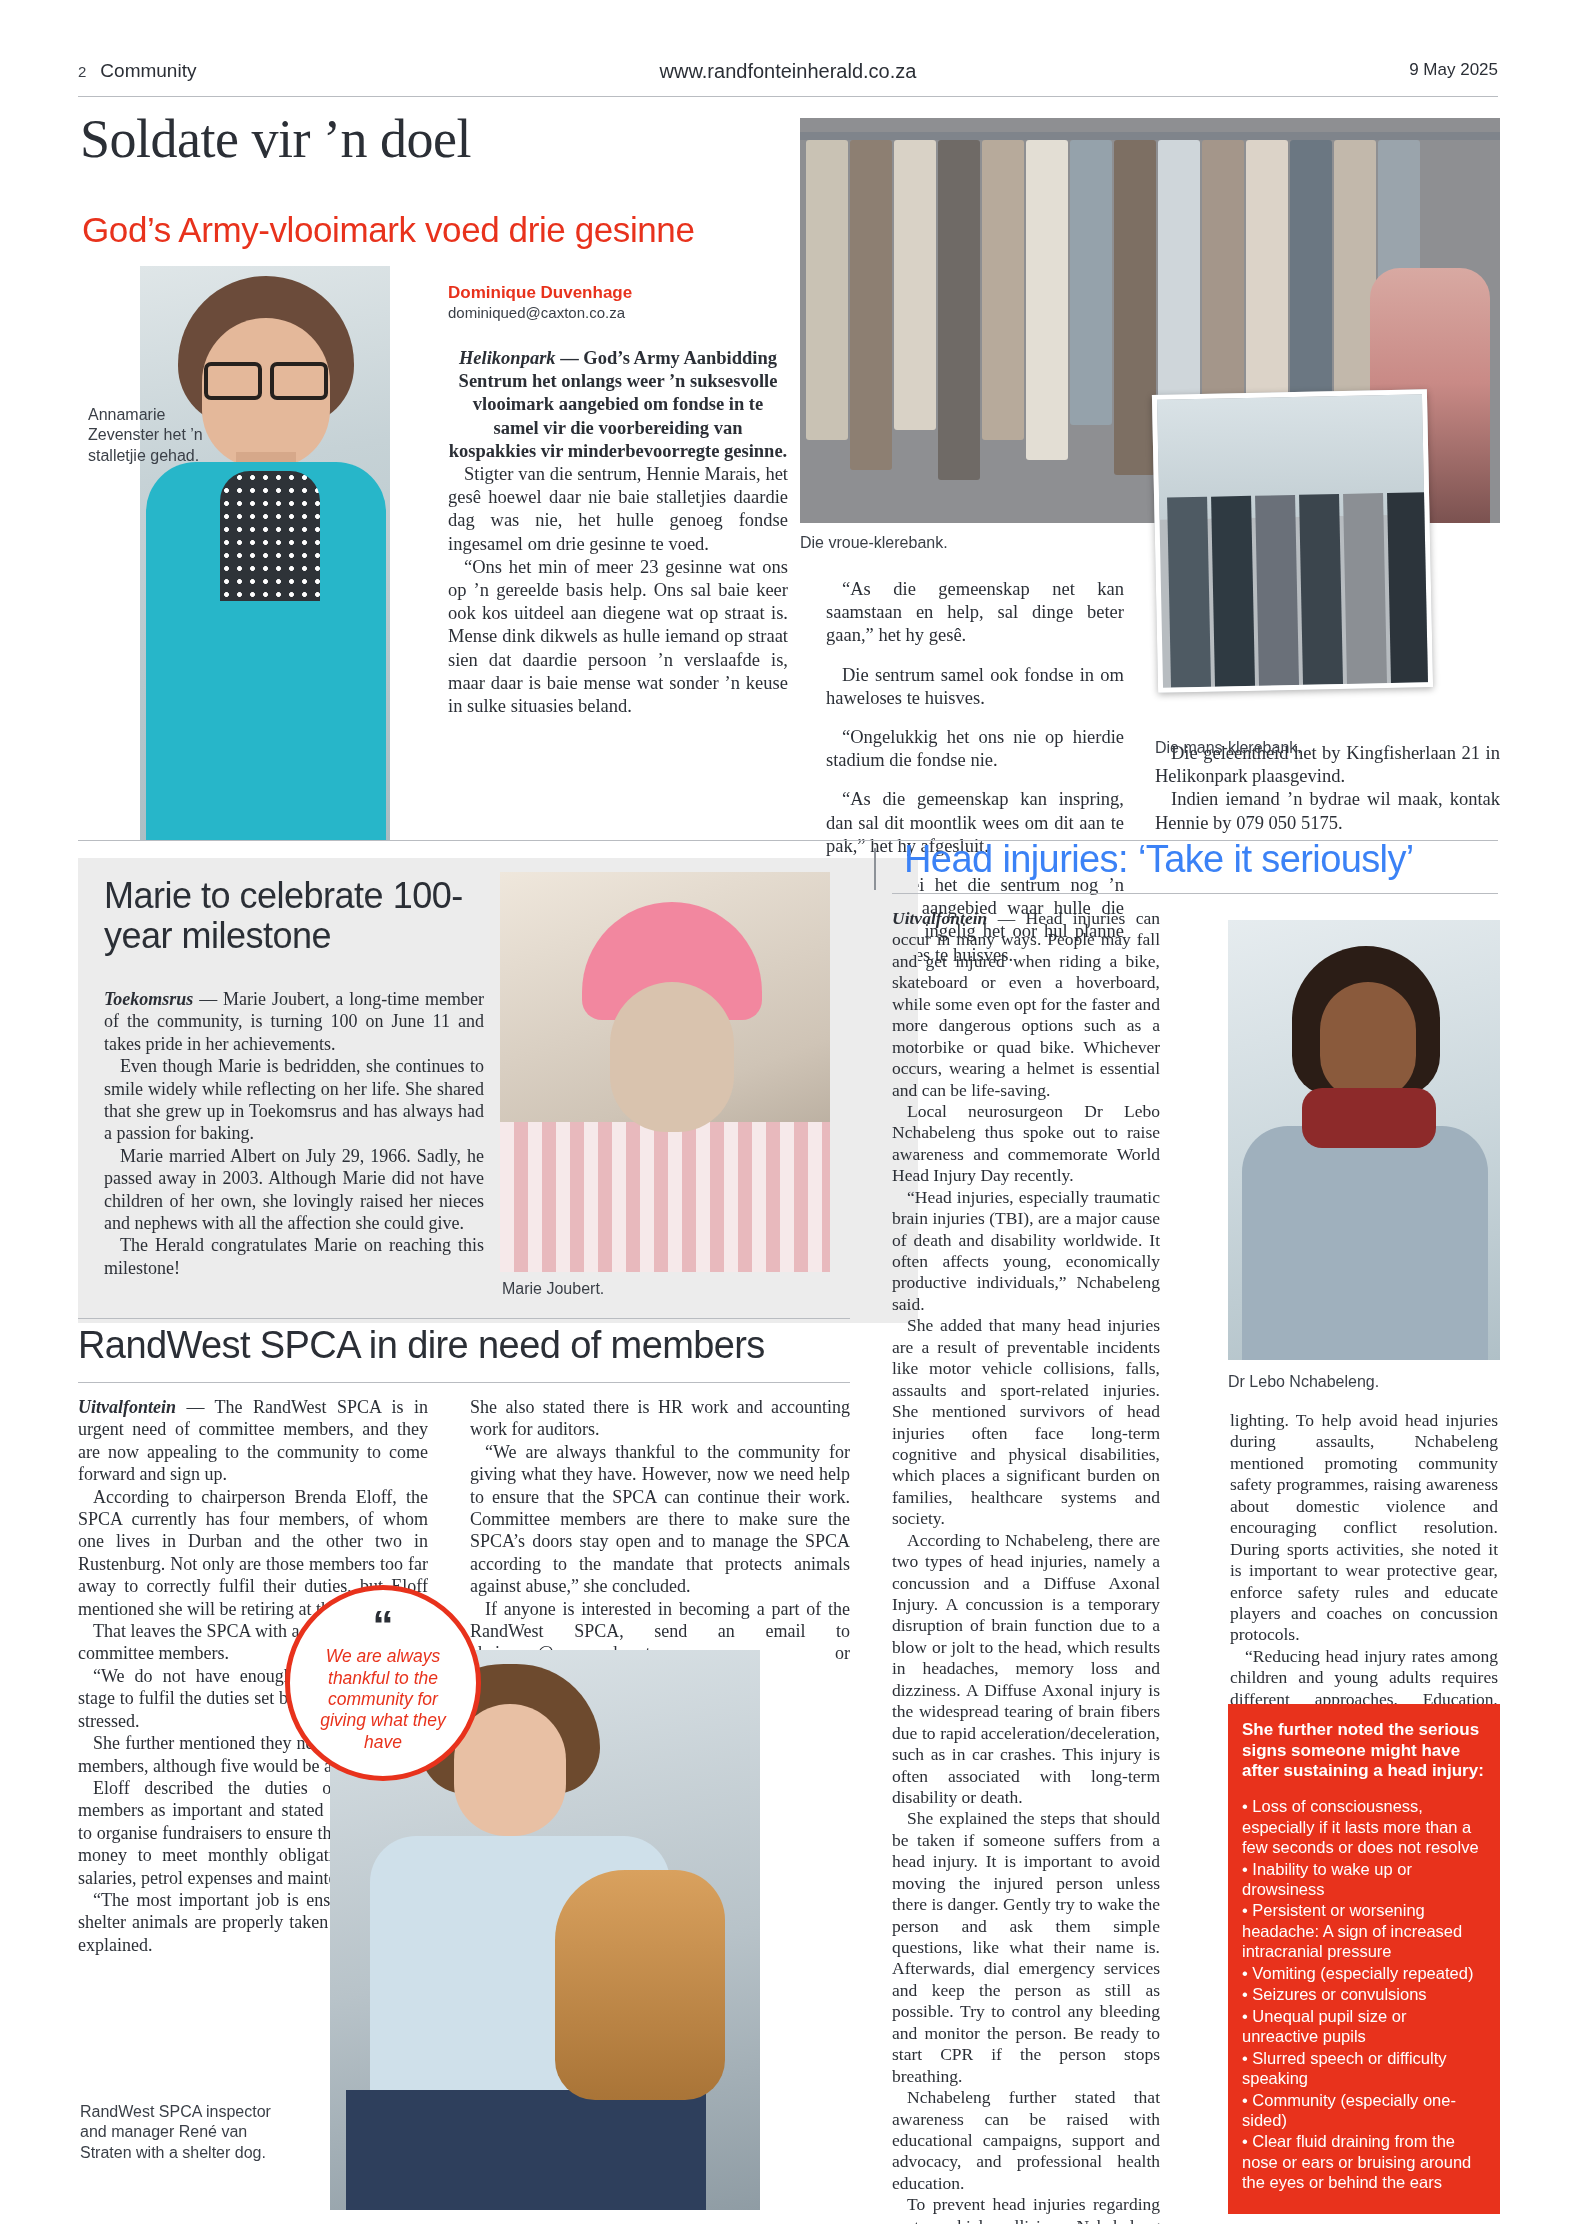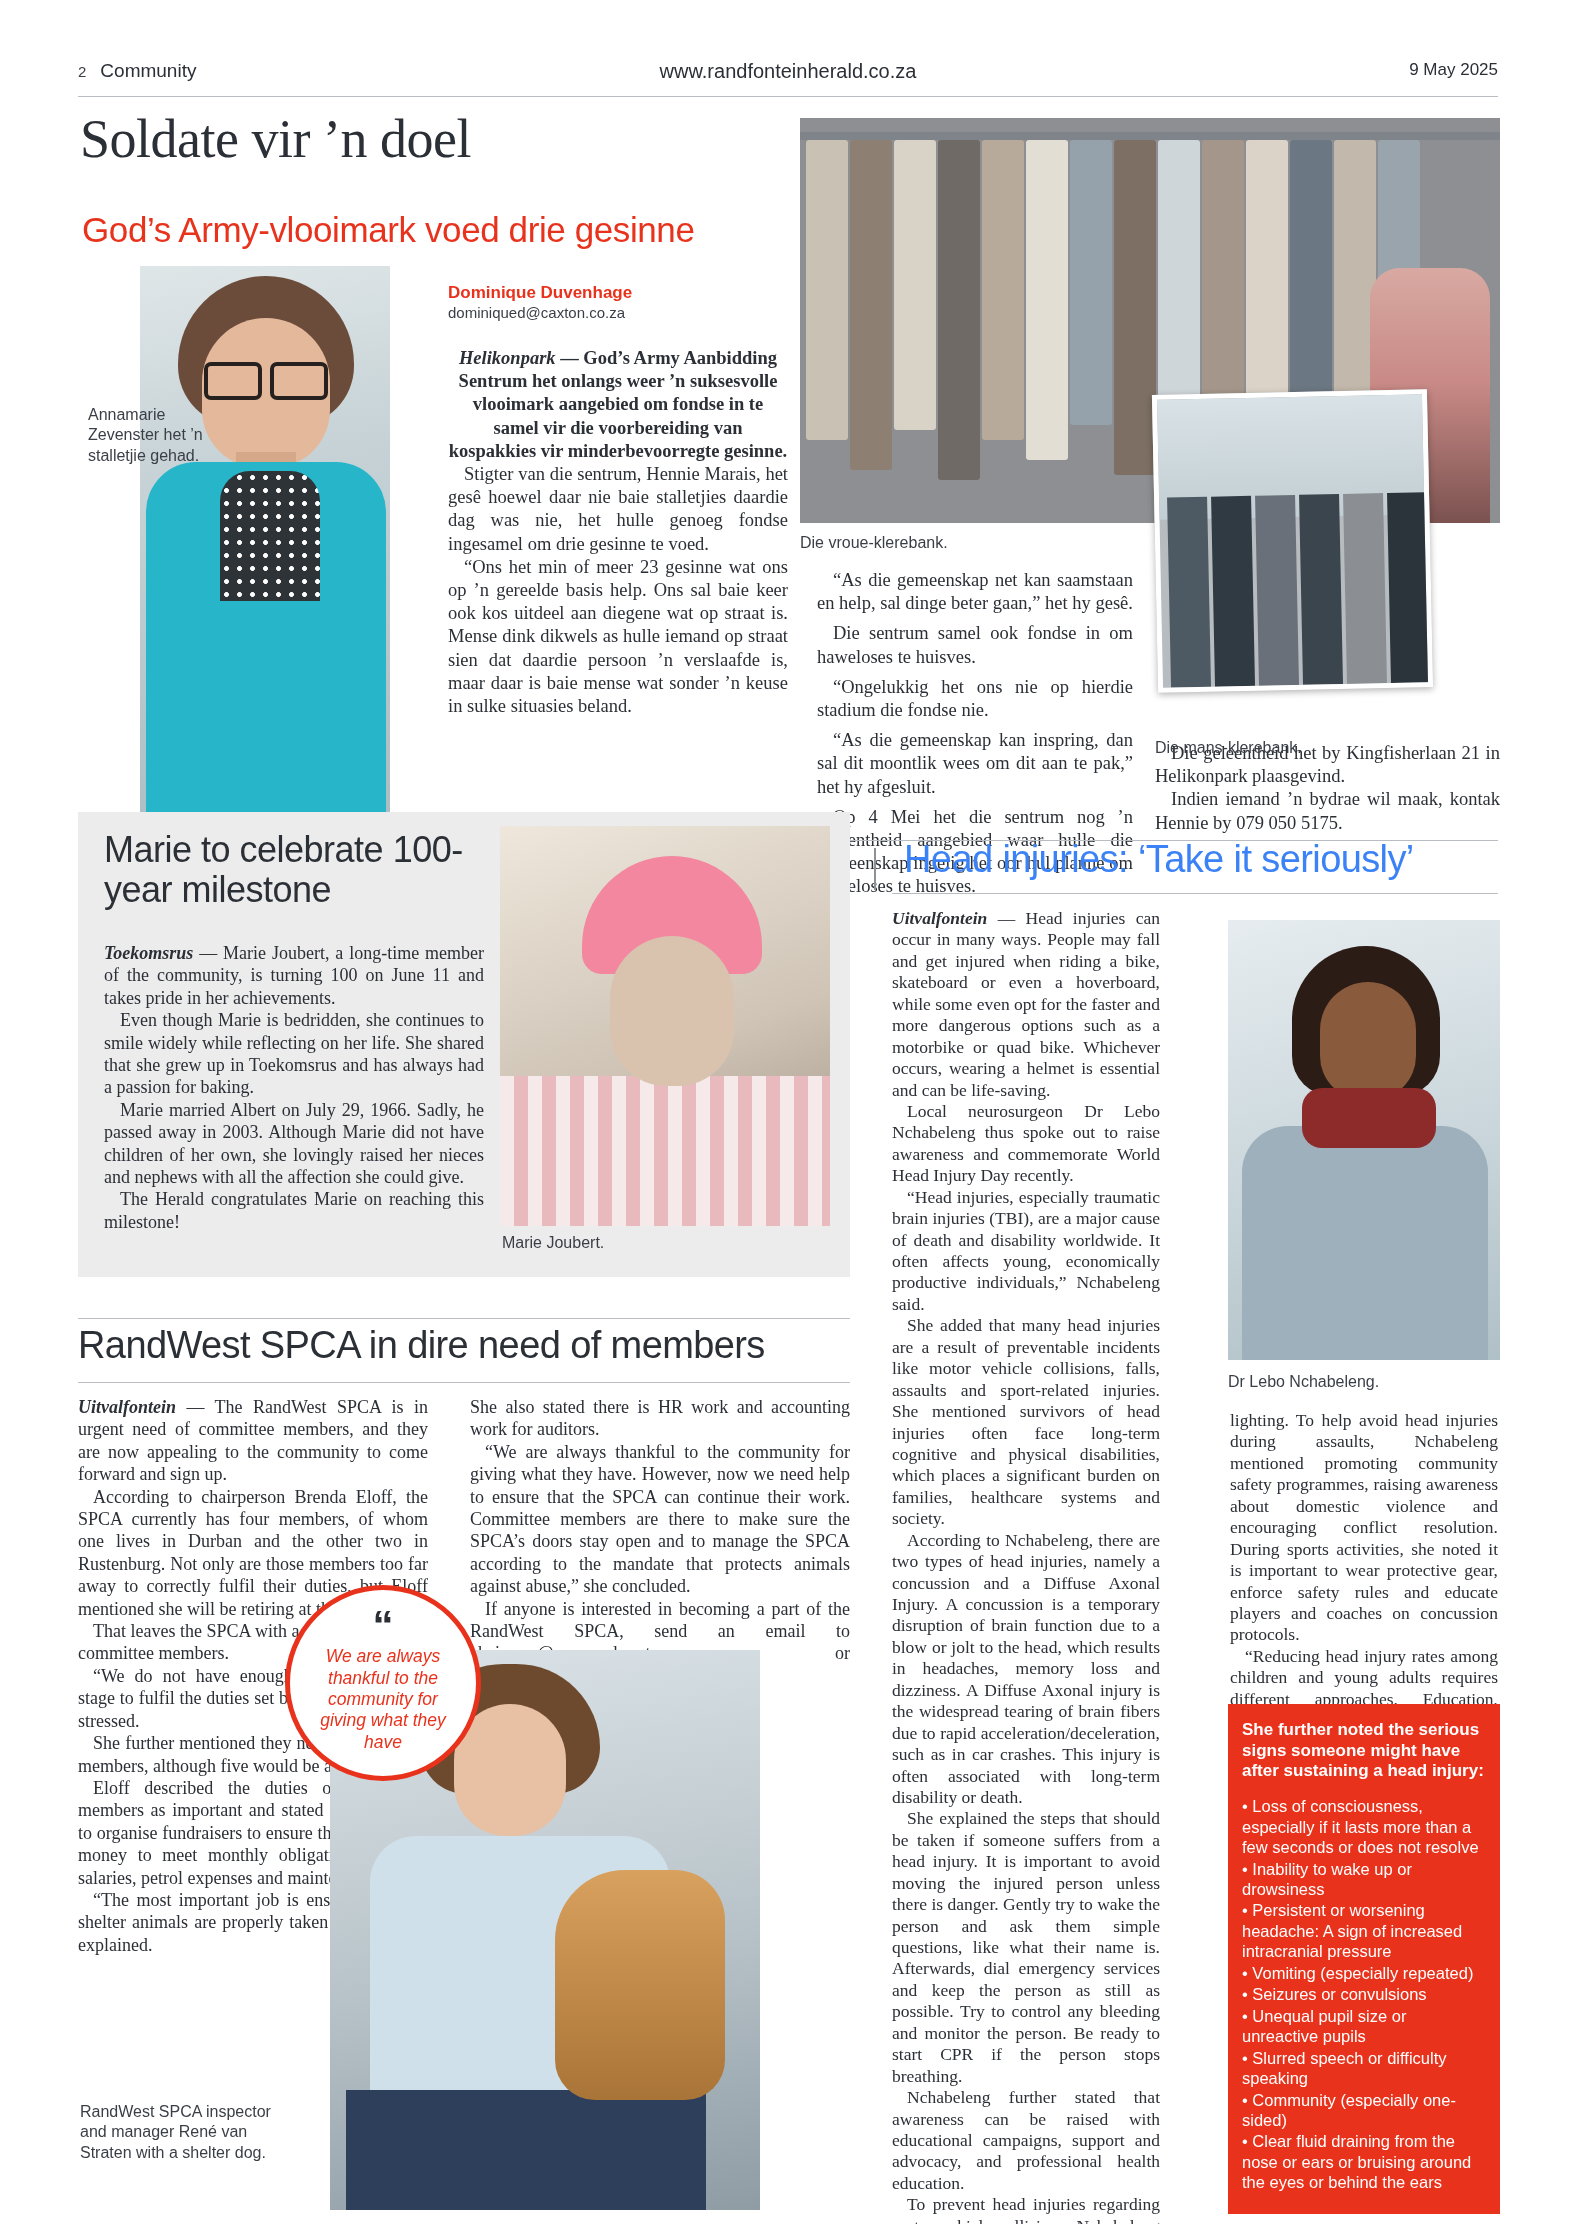--- a/index.html
+++ b/index.html
@@ -90,21 +90,21 @@
     font-size: 18.5px; line-height: 1.255; text-align: justify;
     hyphens: auto;
   }
   .lead-col p { margin: 0; text-indent: 16px; }
   .lead-col p.first { text-indent: 0; font-weight: bold; text-align: center; }
 
   .mid-col {
     position: absolute; left: 810px; top: 562px; width: 330px;
     font-size: 18.5px; line-height: 1.255; text-align: justify;
   }
-  .mid-col p { margin: 7px; text-indent: 16px; }
+  .mid-col p { margin: 16px; text-indent: 16px; }
 
   .right-col {
     position: absolute; left: 1155px; top: 742px; width: 345px;
     font-size: 18.5px; line-height: 1.255; text-align: justify;
   }
   .right-col p { margin: 0; text-indent: 16px; }
 
   
   .ph-clothes {
     position: absolute; left: 800px; top: 118px; width: 700px; height: 405px;
@@ -137,21 +137,21 @@
     font-family: "Liberation Sans", sans-serif; font-size: 16px; color: #3a3f47; margin-top: 36px;
   }
 
   .rule-lead {
     position: absolute; left: 78px; top: 840px; width: 1420px; height: 1px;
     background: #b9bcc1;
   }
 
   
   .marie-box {
-    position: absolute; left: 78px; top: 812px; width: 772px; height: 465px;
+    position: absolute; left: 78px; top: 858px; width: 840px; height: 465px;
     background: #ececec;
   }
   .marie-title {
     position: absolute; left: 26px; top: 18px; width: 400px;
     font-family: "Liberation Sans", sans-serif;
     font-size: 36px; line-height: 1.12; color: #2b2f36; letter-spacing: -0.5px;
   }
   .marie-body {
     position: absolute; left: 26px; top: 130px; width: 380px;
     font-size: 18px; line-height: 1.245; text-align: justify;

